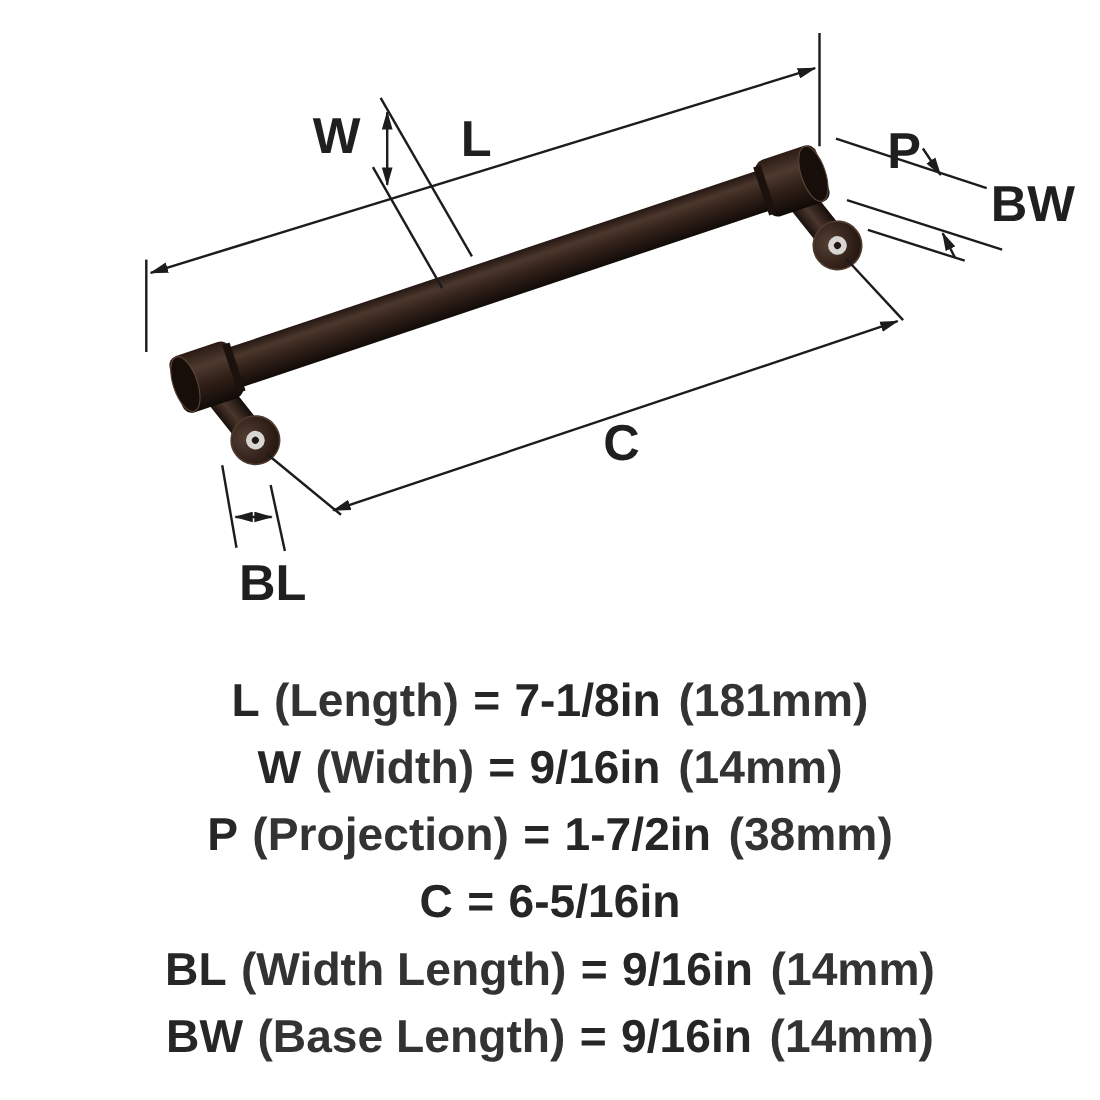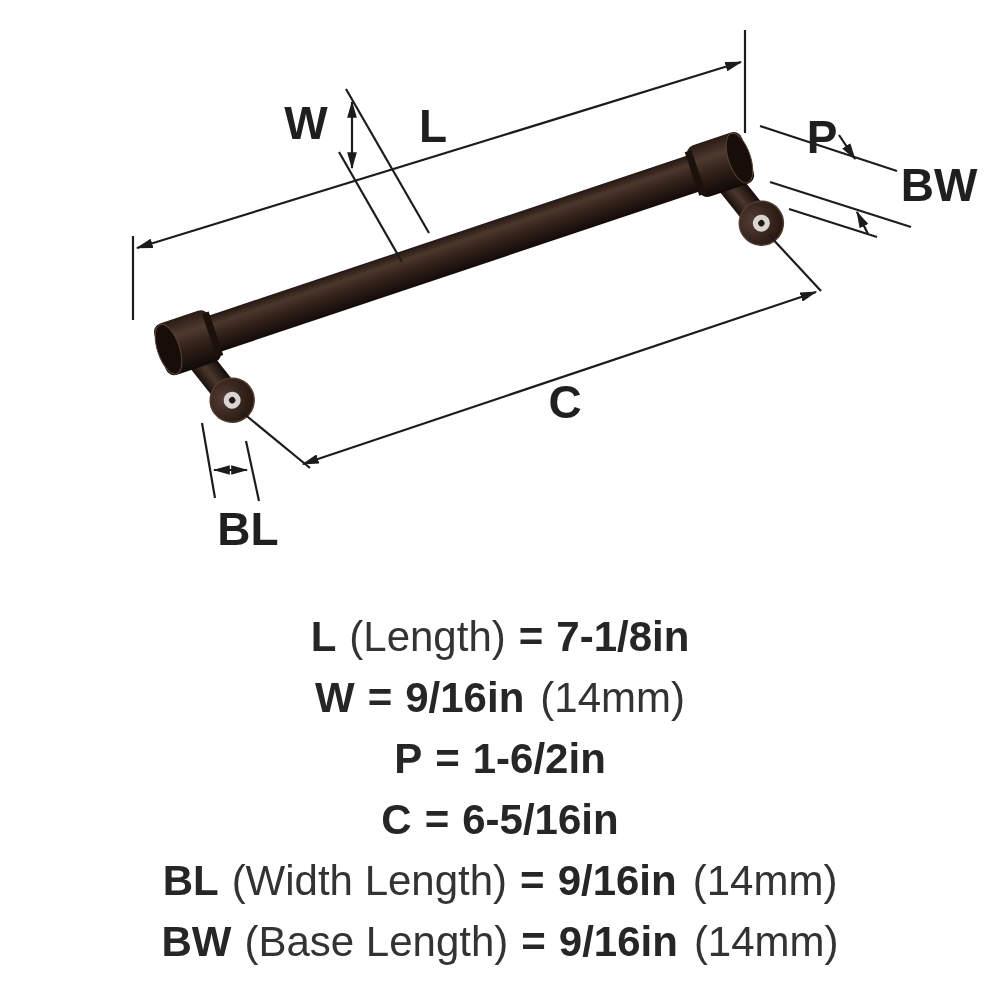--- a/index.html
+++ b/index.html
@@ -33,21 +33,21 @@
     display: flex;
     align-items: baseline;
     height: 61px;
     line-height: 61px;
     font-size: 42px;
     color: #2d2d2d;
     column-gap: 13px;
     white-space: nowrap;
   }
   .spec-row .b { font-weight: 700; color: #262626; }
-  .spec-row .r { font-weight: 400; color: #333333; }
+  .spec-row .r { font-weight: 700; color: #333333; }
   .val-group { display: inline-flex; column-gap: 16px; }
 </style>
 </head>
 <body>
 
 <div id="stage">
 
   <svg id="diagram-svg" width="1000" height="600" viewBox="0 0 1000 600">
     <defs>
       <marker id="arr" viewBox="0 0 14 8" refX="13" refY="4" markerWidth="17" markerHeight="10" markerUnits="userSpaceOnUse" orient="auto-start-reverse">
@@ -144,37 +144,41 @@
   </svg>
 
   <div class="specs">
 
     <div class="spec-row">
       <span class="b">L</span>
       <span class="r">(Length)</span>
       <span class="b">=</span>
       <span class="val-group">
           <span class="b">7-1/8in</span>
+          <span class="r">(181mm)</span>
         </span>
     </div>
 
     <div class="spec-row">
       <span class="b">W</span>
+      <span class="r">(Width)</span>
       <span class="b">=</span>
       <span class="val-group">
           <span class="b">9/16in</span>
           <span class="r">(14mm)</span>
         </span>
     </div>
 
     <div class="spec-row">
       <span class="b">P</span>
-      <span class="b">=</span>
-      <span class="val-group">
-          <span class="b">1-6/2in</span>
+      <span class="r">(Projection)</span>
+      <span class="b">=</span>
+      <span class="val-group">
+          <span class="b">1-7/2in</span>
+          <span class="r">(38mm)</span>
         </span>
     </div>
 
     <div class="spec-row">
       <span class="b">C</span>
       <span class="b">=</span>
       <span class="val-group">
           <span class="b">6-5/16in</span>
         </span>
     </div>

